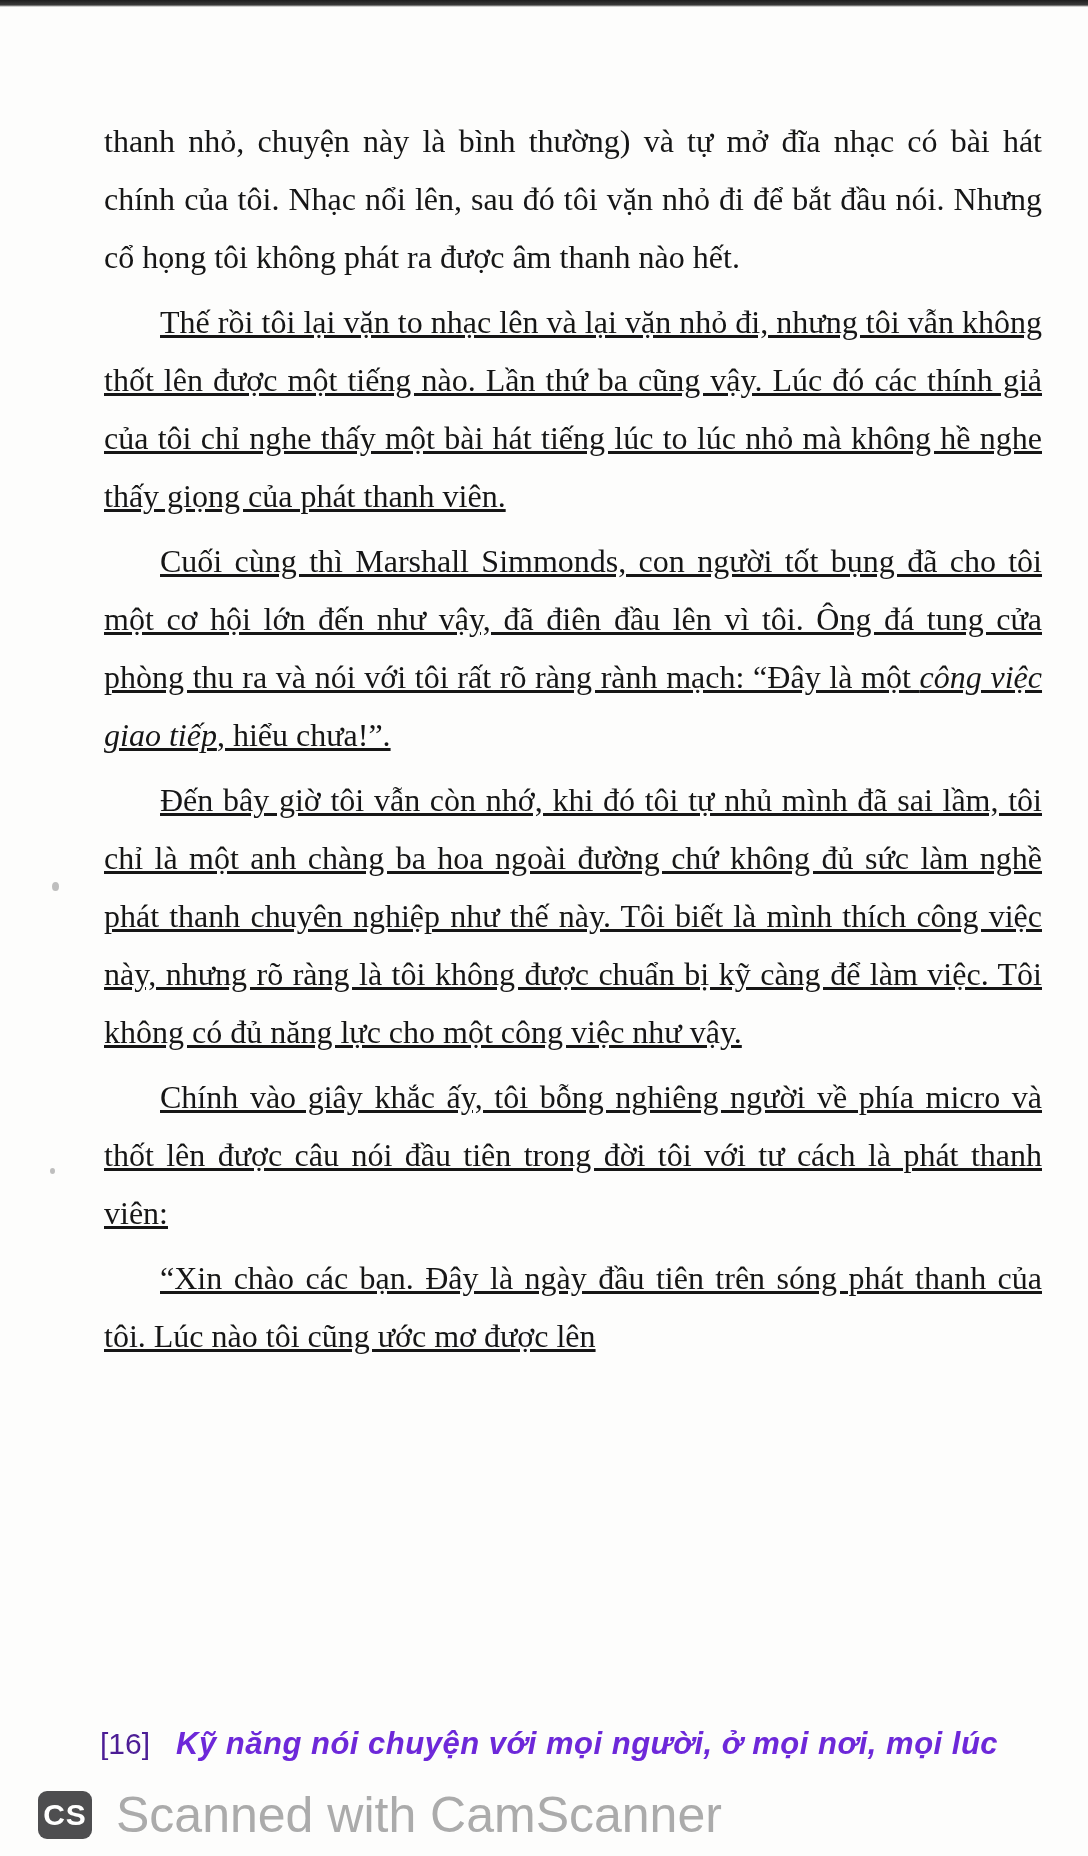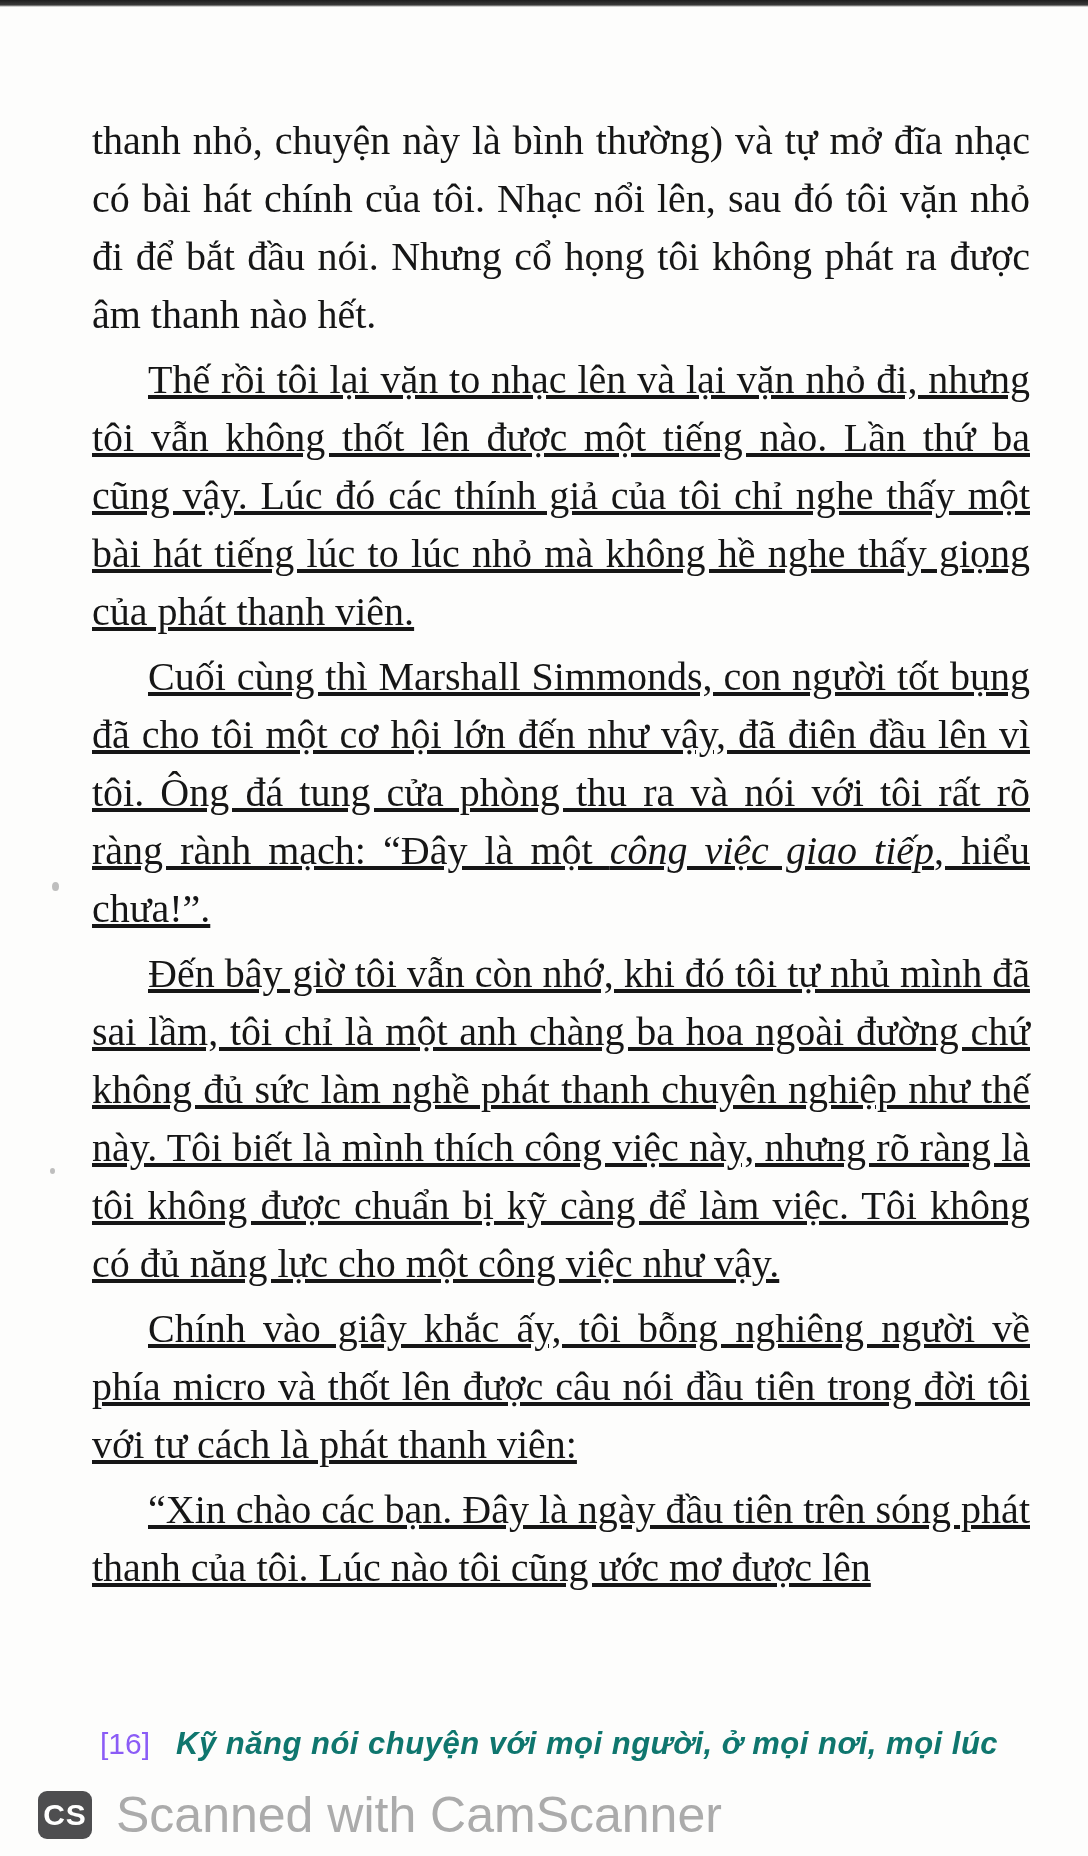--- a/index.html
+++ b/index.html
@@ -14,24 +14,24 @@
   }
   .scan-edge {
     position: absolute;
     top: 0; left: 0;
     width: 100%;
     height: 7px;
     background: linear-gradient(to bottom, #1e1e1e 0%, #3a3a3a 70%, rgba(60,60,60,0) 100%);
   }
   .text-block {
     position: absolute;
-    left: 92px;
+    left: 104px;
     top: 112px;
     width: 938px;
-    font-size: 40px;
+    font-size: 32px;
     line-height: 58px;
     color: #161616;
     text-align: justify;
   }
   .para { margin: 0 0 7px 0; }
   .para.indent { text-indent: 56px; text-decoration: underline; }
   .italic { font-style: italic; }
   .scan-speck {
     position: absolute;
     width: 7px; height: 9px;
@@ -46,28 +46,28 @@
     left: 100px;
     top: 1726px;
     display: flex;
     align-items: baseline;
     gap: 26px;
     white-space: nowrap;
   }
   .page-number {
     font-family: "Liberation Sans", sans-serif;
     font-size: 30px;
-    color: #8b5cf6;
+    color: #4c1d95;
   }
   .book-title {
     font-family: "Liberation Sans", sans-serif;
     font-style: italic;
     font-weight: bold;
     font-size: 31px;
-    color: #0f766e;
+    color: #6d28d9;
     letter-spacing: .5px;
   }
   .scanner-bar {
     position: absolute;
     left: 38px;
     top: 1786px;
     display: flex;
     align-items: center;
     gap: 24px;
   }

